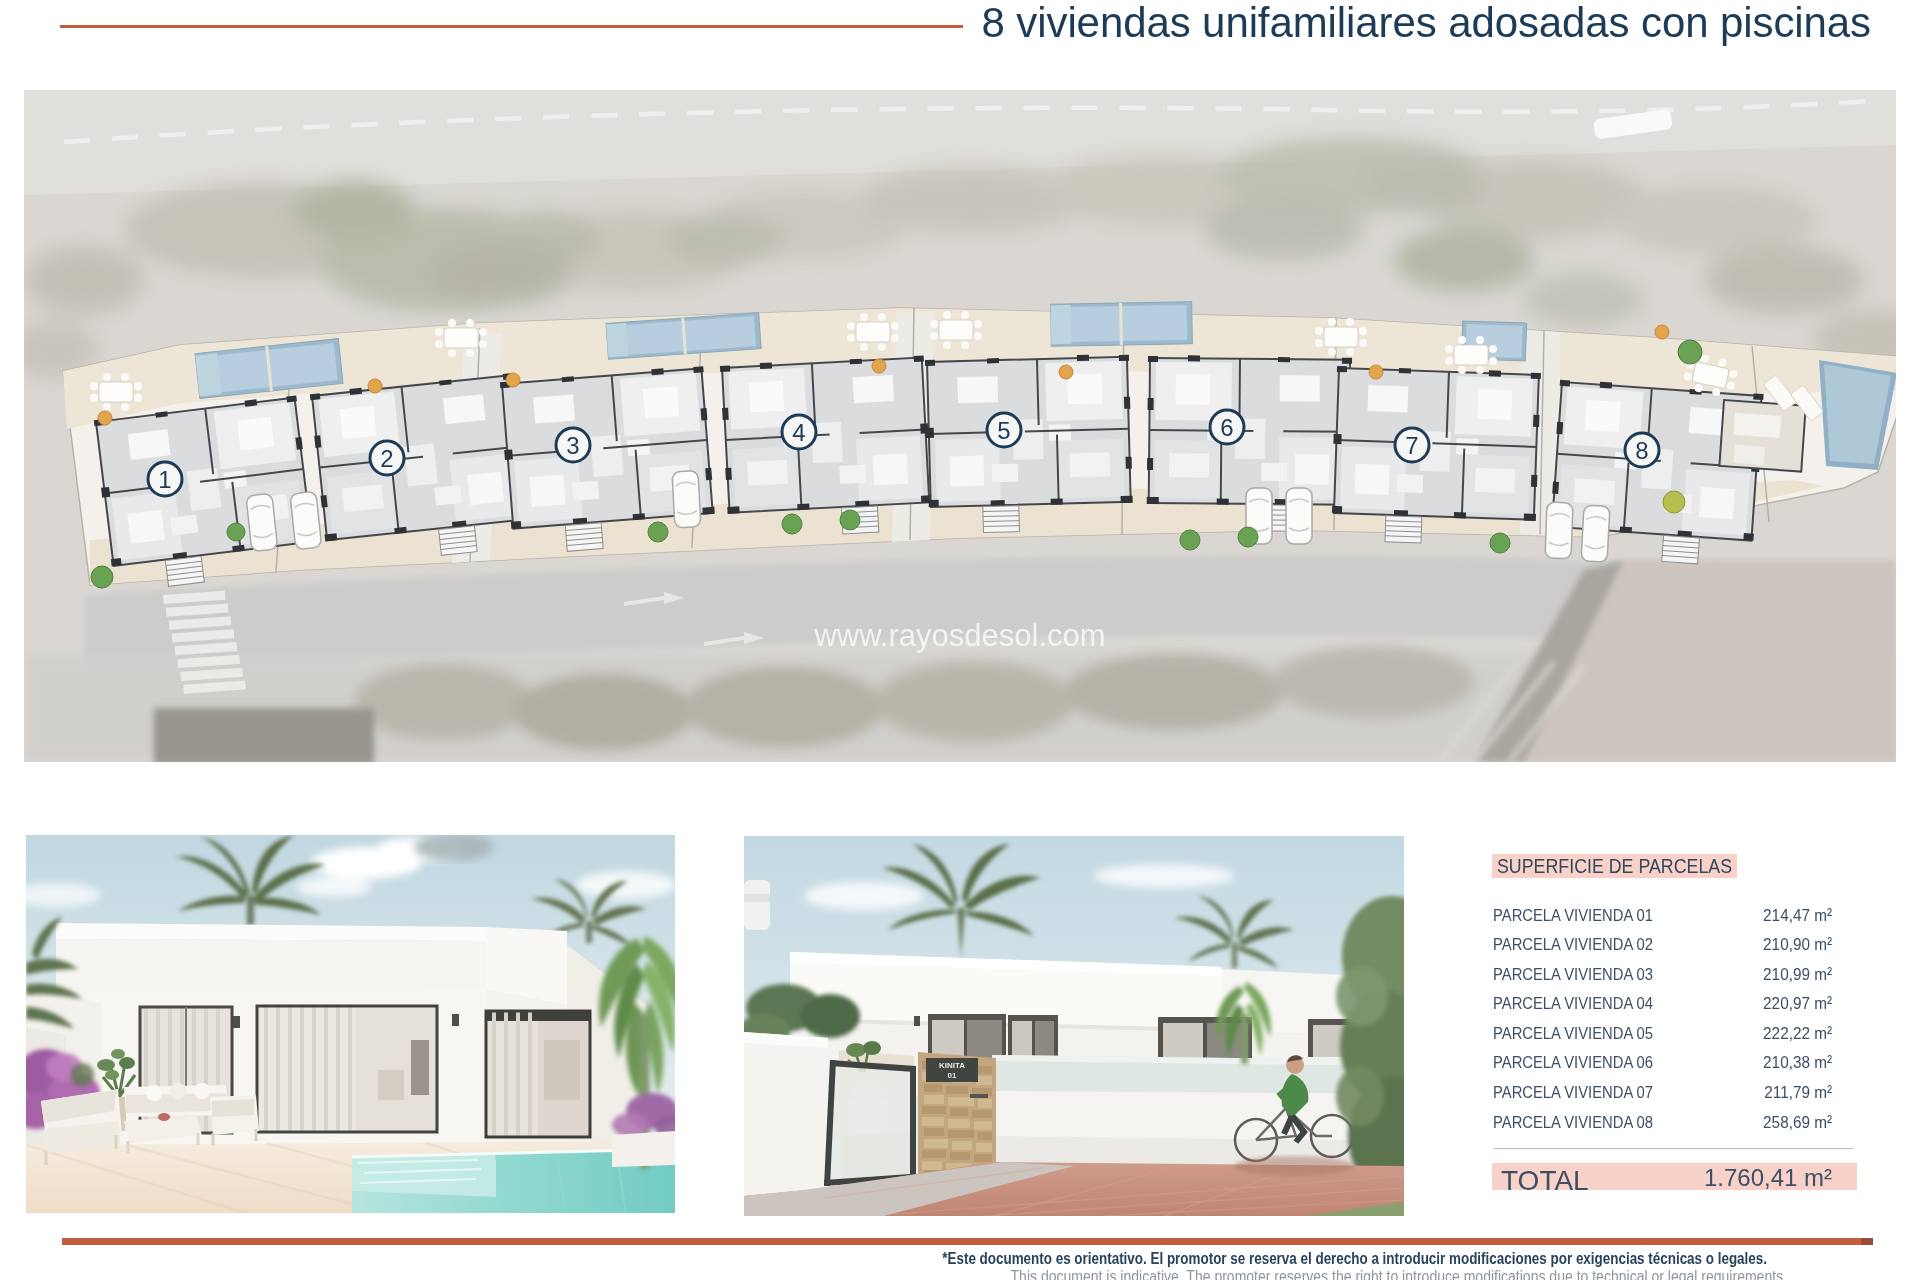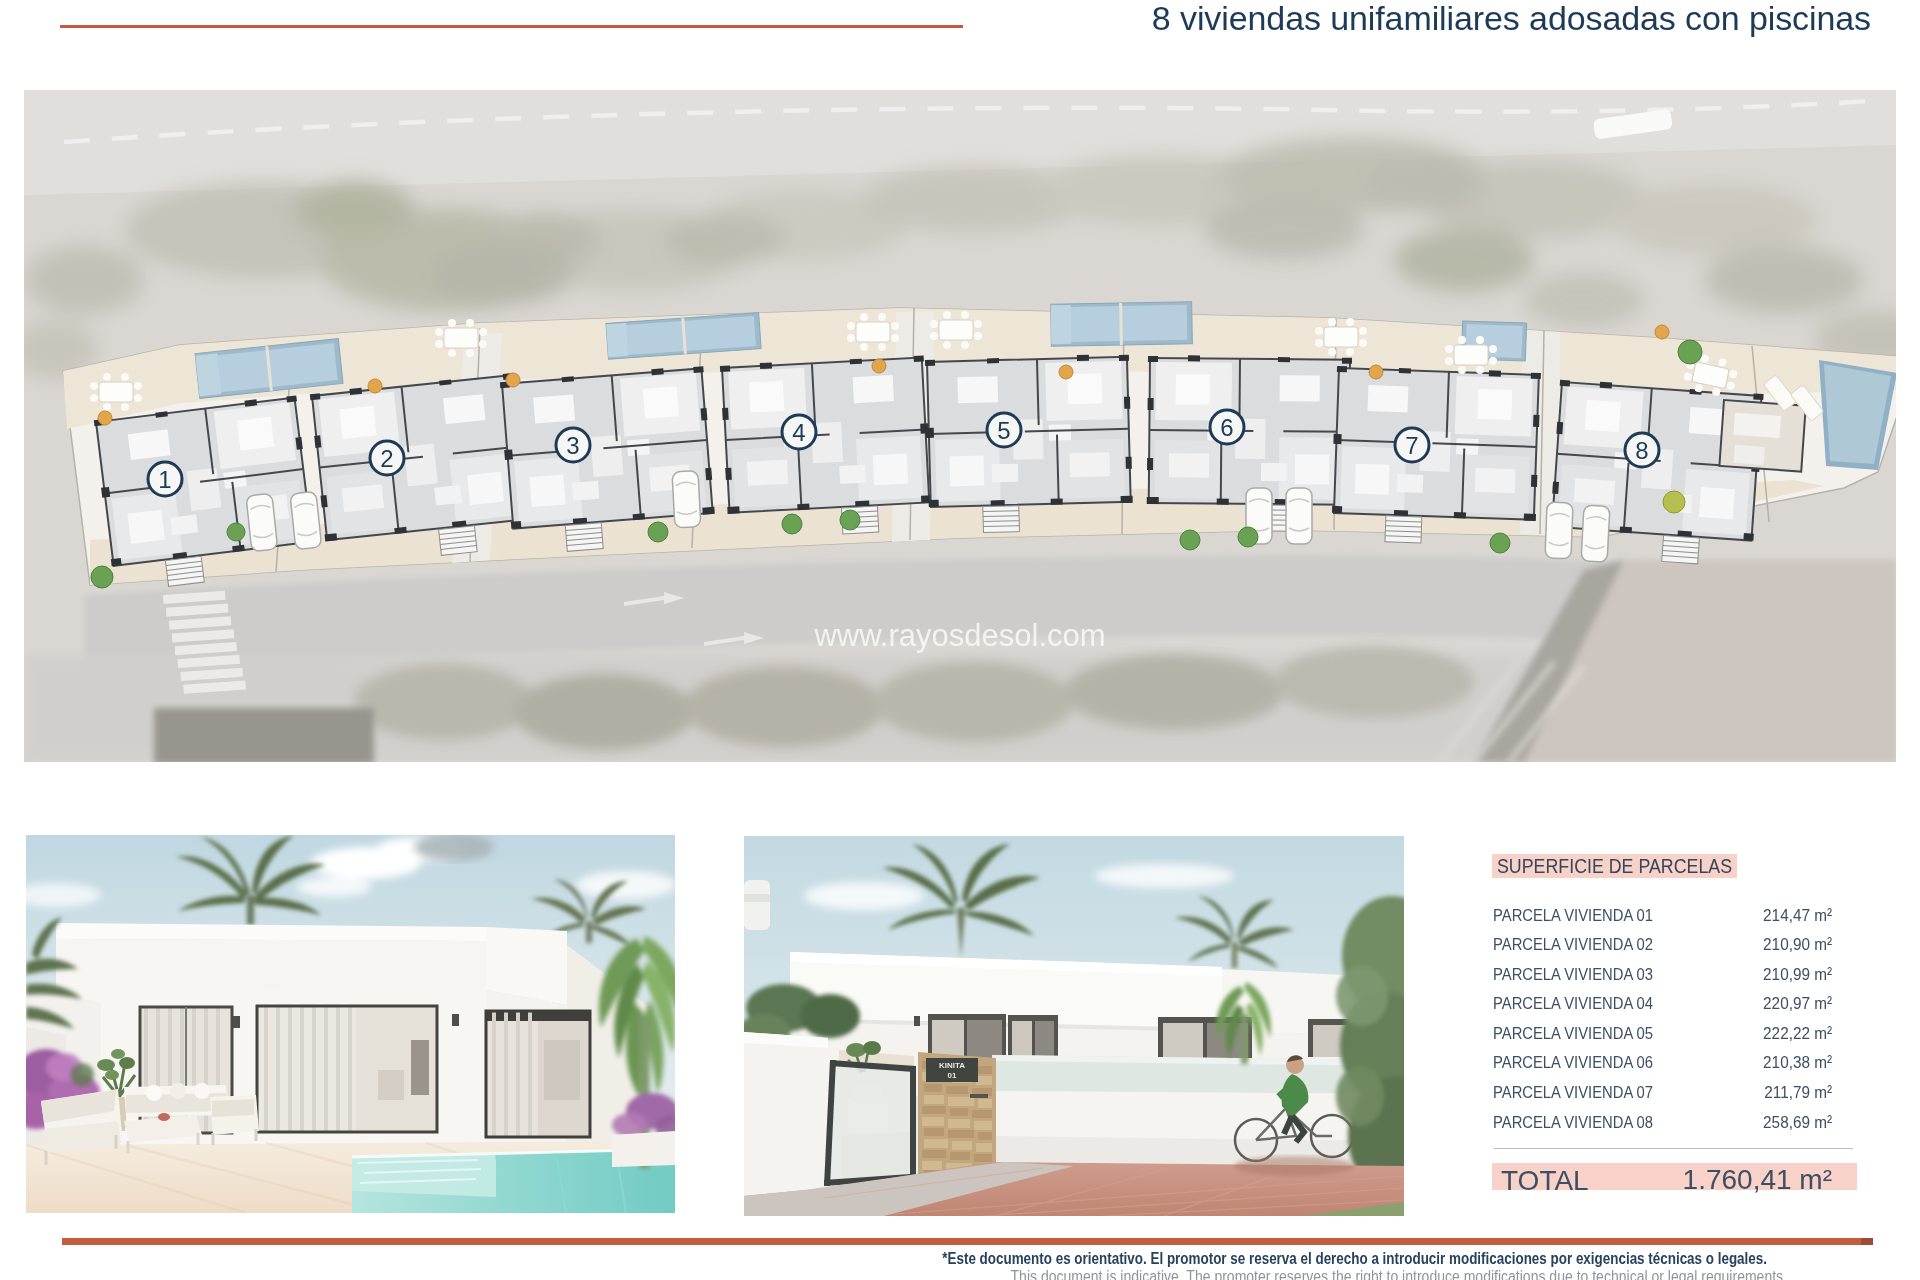--- a/index.html
+++ b/index.html
@@ -5,21 +5,21 @@
   html,body{margin:0;padding:0;background:#ffffff;}
   body{width:1920px;height:1280px;position:relative;overflow:hidden;
        font-family:"Liberation Sans", sans-serif;}
   .abs{position:absolute;}
 </style>
 </head>
 <body>
 
 <div class="abs" style="left:60px;top:25px;width:903px;height:3px;background:#c35b42;"></div>
 
-<div class="abs" style="left:0;top:-1px;width:1871px;text-align:right;font-size:34px;letter-spacing:-0.1px;color:#1d3a56;">8 viviendas unifamiliares adosadas con piscinas</div>
+<div class="abs" style="left:0;top:-1px;width:1871px;text-align:right;font-size:42px;letter-spacing:-0.1px;color:#1d3a56;">8 viviendas unifamiliares adosadas con piscinas</div>
 
 <div class="abs" style="left:24px;top:90px;width:1872px;height:672px;">
 <svg width="1872" height="672" viewBox="0 0 1872 672">
   <defs>
     <filter id="b6">
           <feGaussianBlur stdDeviation="6"></feGaussianBlur>
         </filter>
     <filter id="b3">
           <feGaussianBlur stdDeviation="3"></feGaussianBlur>
         </filter>
@@ -785,20 +785,20 @@
 222,22 m²<br>
 210,38 m²<br>
 211,79 m²<br>
 258,69 m²
 </div>
 
 <div class="abs" style="left:1494px;top:1148px;width:359px;height:1px;background:#b9bcbf;"></div>
 
 <div class="abs" style="left:1492px;top:1163px;width:365px;height:27px;background:#f8d2c9;"></div>
 <div class="abs" style="left:1501px;top:1165px;font-size:28px;color:#3c4f63;">TOTAL</div>
-<div class="abs" style="left:1600px;top:1164px;width:232px;font-size:28px;color:#3c4f63;text-align:right;">1.760,41 m²</div>
+<div class="abs" style="left:1600px;top:1164px;width:232px;font-size:24px;color:#3c4f63;text-align:right;">1.760,41 m²</div>
 
 <div class="abs" style="left:62px;top:1238px;width:1811px;height:7px;background:#c45c40;"></div>
 <div class="abs" style="left:1861px;top:1238px;width:12px;height:7px;background:#9c4c36;"></div>
 
 <div class="abs" style="left:0px;top:1249px;width:1767px;text-align:right;font-size:17px;font-weight:bold;color:#27425c;transform:scaleX(0.79);transform-origin:right;">*Este documento es orientativo. El promotor se reserva el derecho a introducir modificaciones por exigencias técnicas o legales.</div>
 
 <div class="abs" style="left:0px;top:1268px;width:1787px;text-align:right;font-size:16px;color:#8d949c;transform:scaleX(0.876);transform-origin:right;">This document is indicative. The promoter reserves the right to introduce modifications due to technical or legal requirements.</div>
 
 </body></html>

